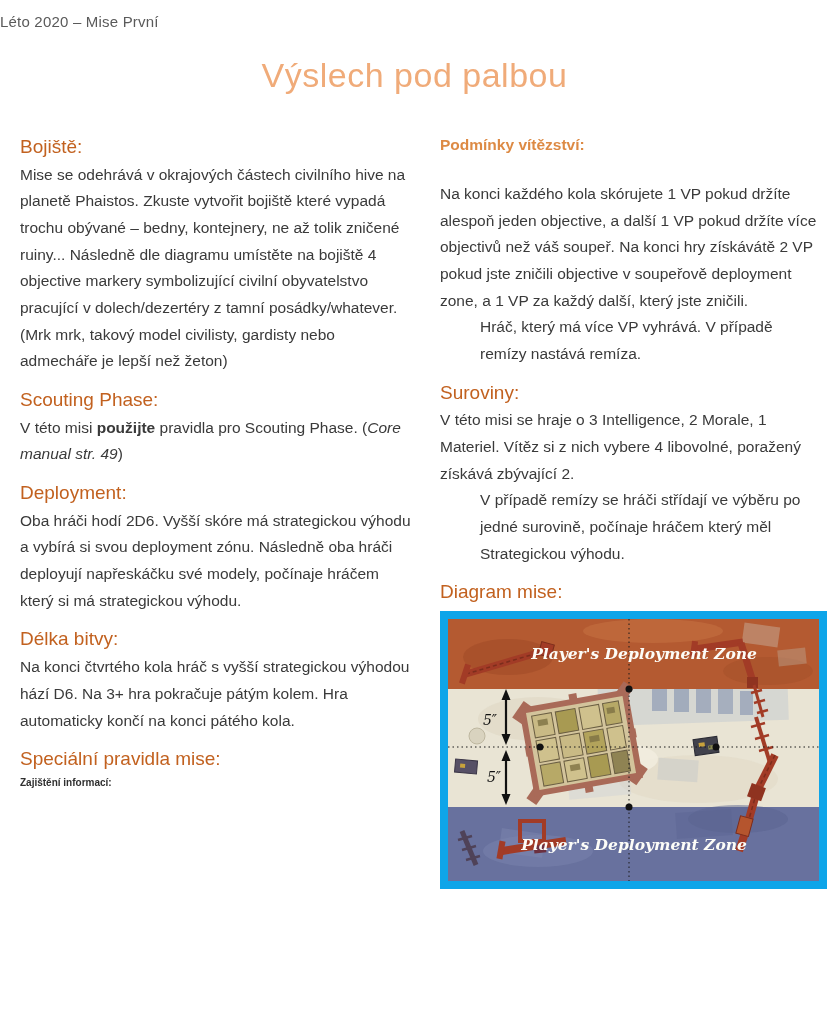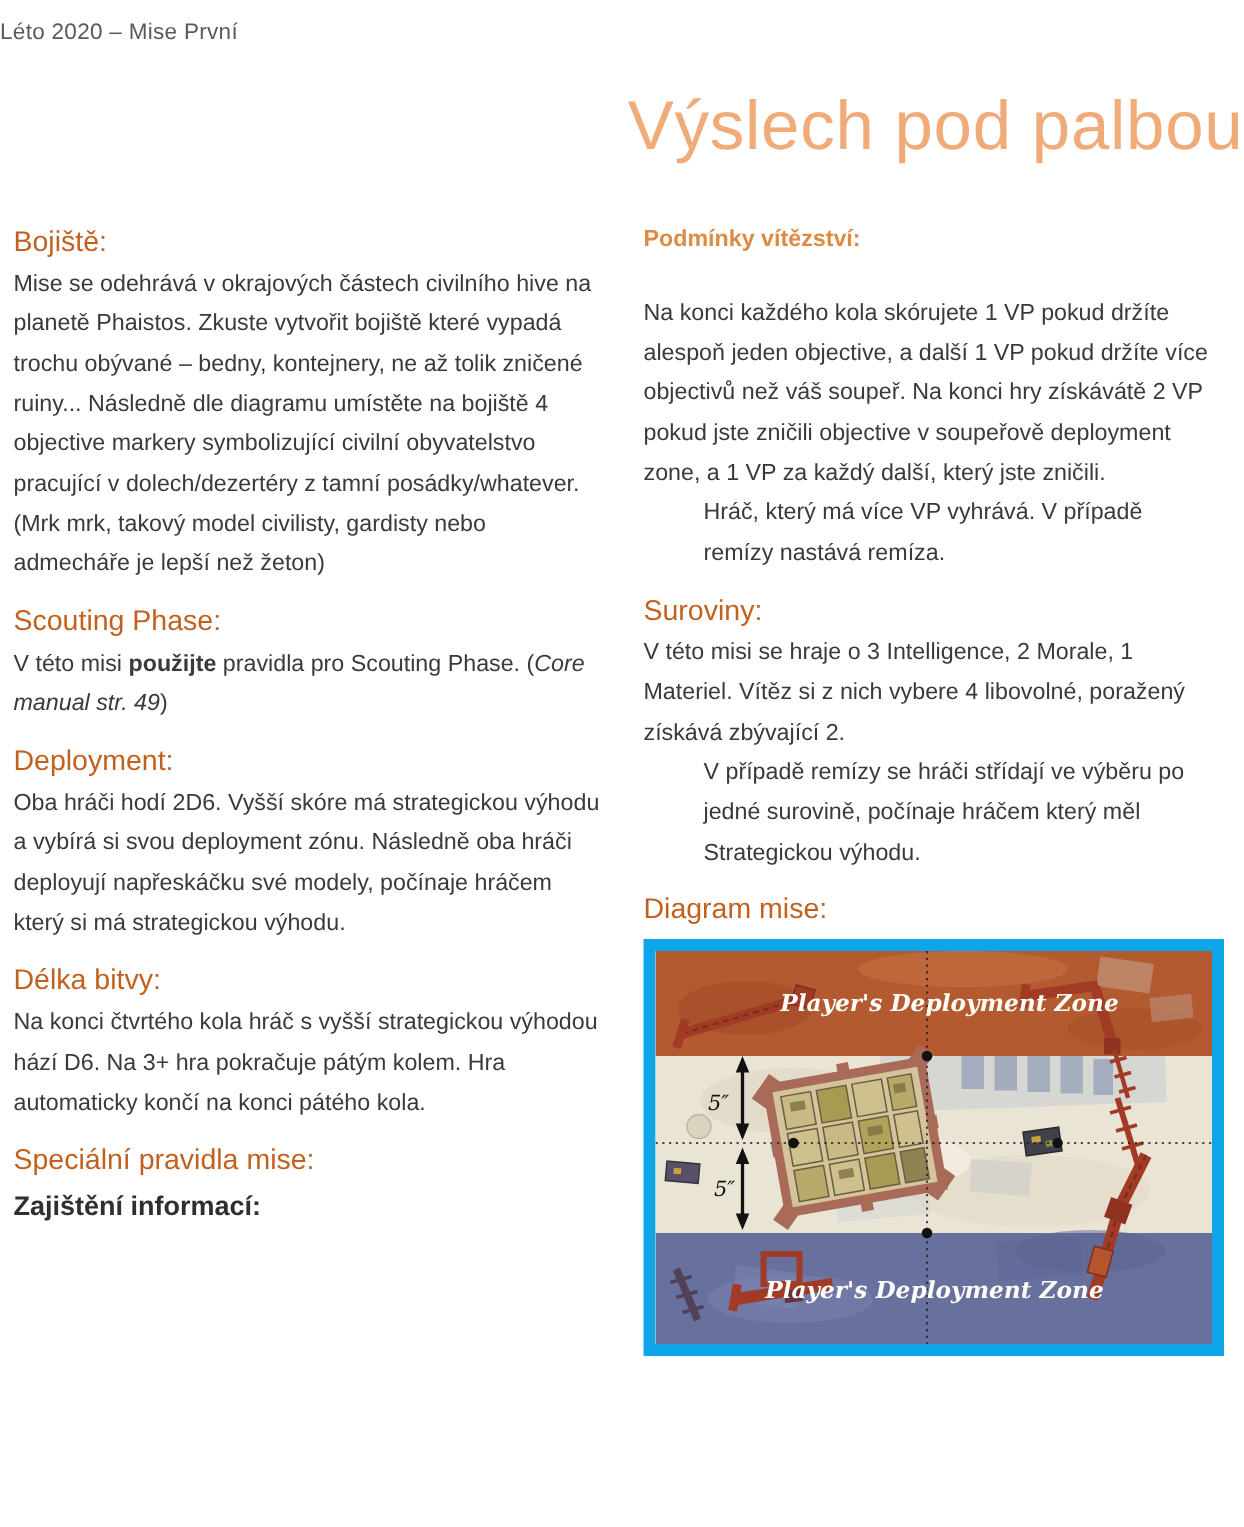--- a/index.html
+++ b/index.html
@@ -7,44 +7,44 @@
     width:829px;height:1018px;overflow:hidden;
     font-family:"Liberation Sans",sans-serif;
     color:#3a3a3a;
     -webkit-font-smoothing:antialiased;
   }
   .doc-subtitle{
     color:#5a5a5a;font-size:15px;
     padding-top:13px;letter-spacing:.2px;
   }
   .doc-title{
-    text-align:right;color:#f0ab79;font-size:46px;font-weight:400;
+    text-align:center;color:#f0ab79;font-size:34px;font-weight:400;
     margin:26px 0 0 0;letter-spacing:.5px;
   }
   .columns{
-    display:flex;gap:28px;padding:0 9px;margin-top:40px;
+    display:flex;gap:28px;padding:0 20px;margin-top:40px;
   }
   .col-left{width:392px;flex:0 0 392px;}
   .col-right{width:378px;flex:0 0 378px;}
   h2.sec-heading{
     color:#c2611f;font-size:19px;font-weight:400;
     margin:13px 0 3px 0;line-height:1.25;
   }
   h2.sec-heading.first{margin-top:0;}
   h3.sec-heading-bold{
     color:#dd8a44;font-size:15.5px;font-weight:700;
     margin:0 0 0 0;line-height:1.3;
   }
   .para{
     font-size:15.5px;line-height:1.72;margin:0;
   }
   .para + .para{margin-top:0;margin-left:40px;}
   .bold-inline{font-weight:700;}
   .italic-inline{font-style:italic;}
-  .sub-bold{font-weight:700;font-size:18px;line-height:1.72;color:#2f2f2f;}
+  .sub-bold{font-weight:700;font-size:10px;line-height:1.72;color:#2f2f2f;}
   .spacer-line{height:26px;}
   .diagram-wrap{
     margin-top:7px;
     width:371px;height:262px;
     border:8px solid #0ea5e9;
     box-sizing:content-box;
   }
   .zone-label{
     font-family:"DejaVu Serif","Liberation Serif",serif;
     font-weight:700;font-style:italic;

